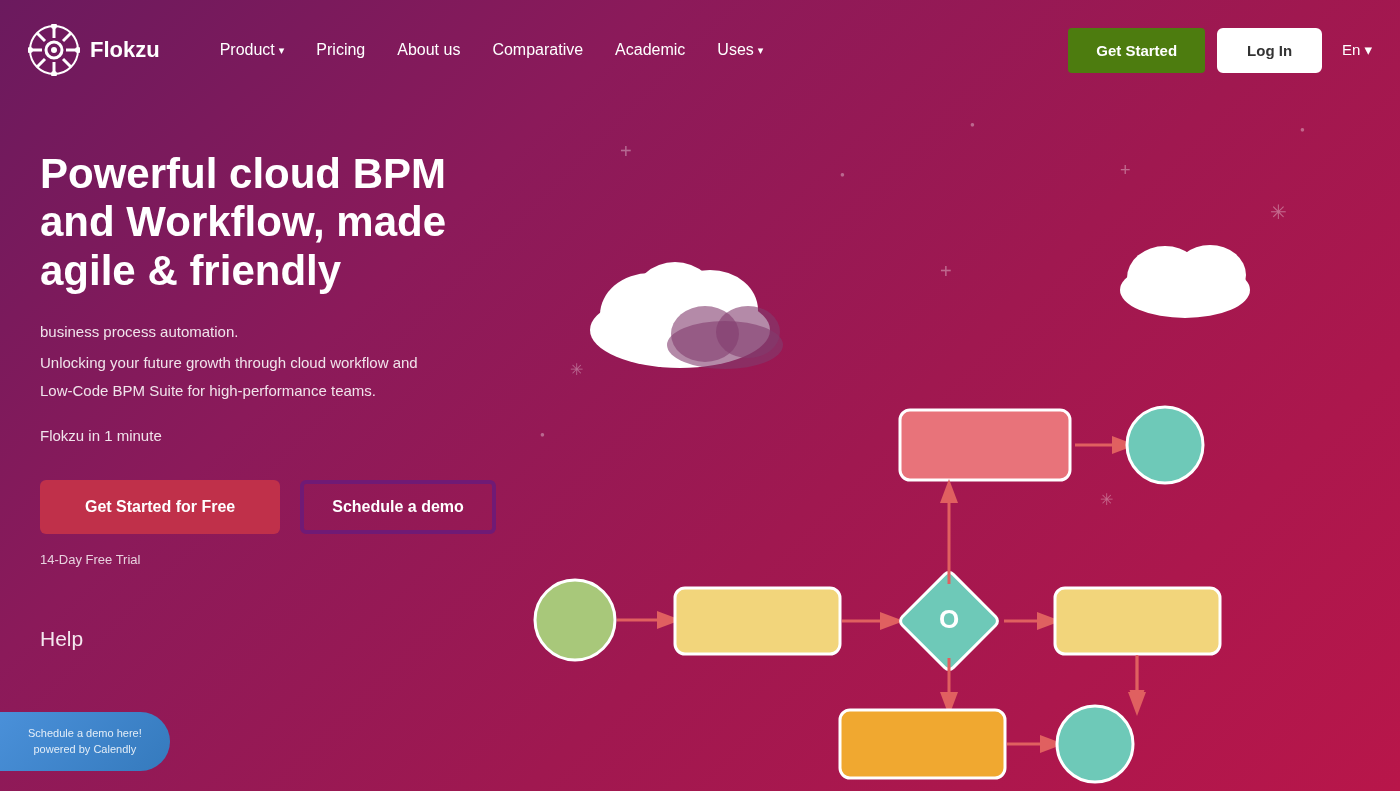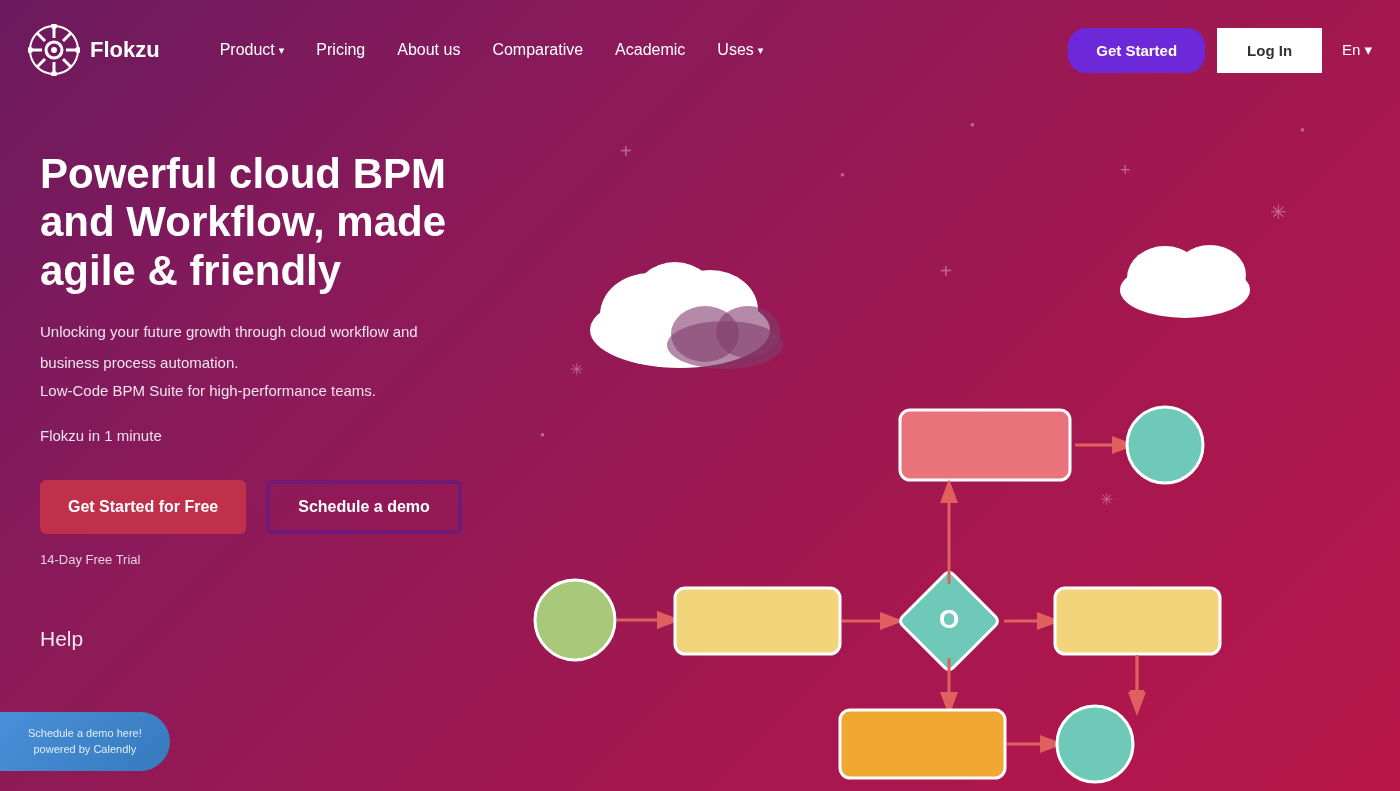--- a/index.html
+++ b/index.html
@@ -55,35 +55,35 @@
     }
     .nav-link .chevron {
       font-size: 11px;
     }
     .nav-actions {
       display: flex;
       align-items: center;
       gap: 12px;
     }
     .btn-get-started {
-      background: #6d28d9;
+      background: #4d7c0f;
       color: white;
       border: none;
       padding: 14px 28px;
-      border-radius: 18px;
+      border-radius: 4px;
       font-size: 15px;
       font-weight: 600;
       cursor: pointer;
     }
     .btn-login {
       background: white;
       color: #333;
       border: 2px solid white;
       padding: 12px 28px;
-      border-radius: 0;
+      border-radius: 6px;
       font-size: 15px;
       font-weight: 600;
       cursor: pointer;
     }
     .lang-selector {
       color: white;
       font-size: 15px;
       margin-left: 8px;
       cursor: pointer;
       display: flex;
@@ -127,21 +127,21 @@
     }
     .hero-buttons {
       display: flex;
       gap: 20px;
       margin-bottom: 18px;
     }
     .btn-hero-primary {
       background: #c0304a;
       color: white;
       border: none;
-      padding: 16px 28px;
+      padding: 16px 45px;
       border-radius: 6px;
       font-size: 16px;
       font-weight: 600;
       cursor: pointer;
     }
     .btn-hero-secondary {
       background: transparent;
       color: white;
       border: 4px solid #701a75;
       padding: 14px 28px;
@@ -253,22 +253,22 @@
     <div class="lang-selector">
       <span>En</span>
       <span>▾</span>
     </div>
   </div>
 </nav>
 
 <section class="hero">
   <div class="hero-left">
     <h1 class="hero-title">Powerful cloud BPM and Workflow, made agile &amp; friendly</h1>
+    <p class="hero-subtitle">business process automation.</p>
     <p class="hero-subtitle">Unlocking your future growth through cloud workflow and</p>
-    <p class="hero-subtitle">business process automation.</p>
     <p class="hero-tagline">Low-Code BPM Suite for high-performance teams.</p>
     <p class="hero-minute">Flokzu in 1 minute</p>
     <div class="hero-buttons">
       <button class="btn-hero-primary">Get Started for Free</button>
       <button class="btn-hero-secondary">Schedule a demo</button>
     </div>
     <p class="trial-text">14-Day Free Trial</p>
     <p class="help-text">Help</p>
   </div>
 

